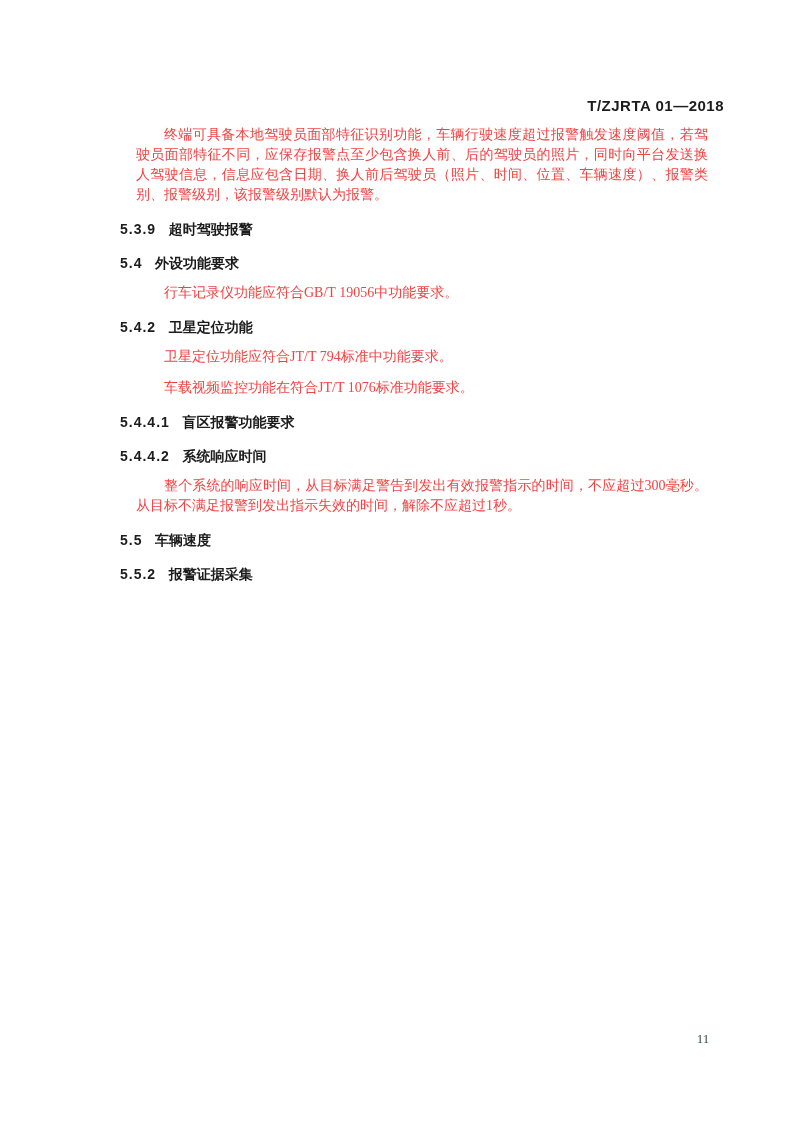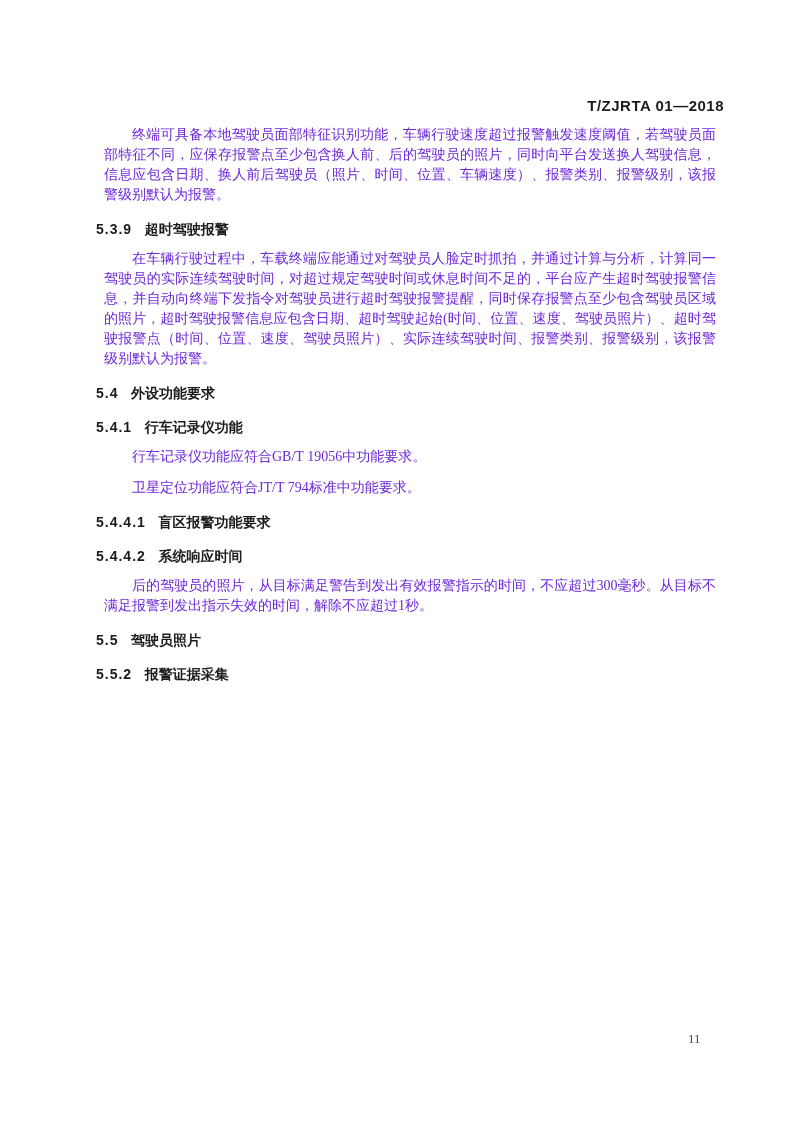--- a/index.html
+++ b/index.html
@@ -15,106 +15,107 @@
     font-family: "Liberation Serif", "DejaVu Serif", serif;
     color: #2b2b2b;
   }
   .page {
     position: absolute;
     top: 0; left: 0;
     width: 794px;
     height: 1123px;
     background: #ffffff;
     box-sizing: border-box;
-    padding: 96px 70px 0 96px;
+    padding: 96px 70px 0 120px;
   }
   .running-head {
     text-align: right;
     font-family: "Liberation Sans", "DejaVu Sans", sans-serif;
     font-weight: bold;
     font-size: 15px;
     line-height: 20px;
     color: #1c1c1c;
     letter-spacing: 0.5px;
   }
   p.body-para {
     font-size: 14px;
     line-height: 20px;
     text-align: justify;
     text-indent: 2em;
-    margin: 9px 8px 11px;
-    color: #6d28d9;
+    margin: 9px 16px 11px;
+    color: #ef4444;
   }
   .heading {
     font-family: "Liberation Sans", "DejaVu Sans", sans-serif;
     font-weight: bold;
     font-size: 14px;
     line-height: 20px;
     color: #1c1c1c;
     margin: 14px 0 10px;
   }
   .heading .num {
     letter-spacing: 1px;
     margin-right: 0.9em;
   }
   .page-number {
     position: absolute;
     top: 1031px;
     left: 688px;
     width: 30px;
+    text-align: center;
     font-size: 13px;
     line-height: 16px;
     color: #3d4a56;
     font-family: "Liberation Serif", "DejaVu Serif", serif;
   }
 </style>
 </head>
 <body>
 
 <div class="page">
 
   <div class="running-head">T/ZJRTA 01—2018</div>
 
   <p class="body-para">终端可具备本地驾驶员面部特征识别功能，车辆行驶速度超过报警触发速度阈值，若驾驶员面部特征不同，应保存报警点至少包含换人前、后的驾驶员的照片，同时向平台发送换人驾驶信息，信息应包含日期、换人前后驾驶员（照片、时间、位置、车辆速度）、报警类别、报警级别，该报警级别默认为报警。</p>
 
   <div class="heading">
     <span class="num">5.3.9</span><span>超时驾驶报警</span>
   </div>
 
-  <p class="body-para">在车辆行驶过程中，车载终端应能通过对驾驶员人脸定时抓拍，并通过计算与分析，计算同一驾驶员的实际连续驾驶时间，对超过规定驾驶时间或休息时间不足的，平台应产生超时驾驶报警信息，并自动向终端下发指令对驾驶员进行超时驾驶报警提醒，同时保存报警点至少包含驾驶员区域的照片，超时驾驶报警信息应包含日期、超时驾驶起始(时间、位置、速度、驾驶员照片）、超时驾驶报警点（时间、位置、速度、驾驶员照片）、实际连续驾驶时间、报警类别、报警级别，该报警级别默认为报警。</p>
 
   <div class="heading">
     <span class="num">5.4</span><span>外设功能要求</span>
   </div>
 
-  <div class="heading">
-    <span class="num">5.4.1</span><span>行车记录仪功能</span>
-  </div>
 
   <p class="body-para">行车记录仪功能应符合GB/T 19056中功能要求。</p>
 
+  <div class="heading">
+    <span class="num">5.4.2</span><span>卫星定位功能</span>
+  </div>
 
   <p class="body-para">卫星定位功能应符合JT/T 794标准中功能要求。</p>
 
 
+  <p class="body-para">车载视频监控功能在符合JT/T 1076标准功能要求。</p>
 
 
   <div class="heading">
     <span class="num">5.4.4.1</span><span>盲区报警功能要求</span>
   </div>
 
 
   <div class="heading">
     <span class="num">5.4.4.2</span><span>系统响应时间</span>
   </div>
 
-  <p class="body-para">后的驾驶员的照片，从目标满足警告到发出有效报警指示的时间，不应超过300毫秒。从目标不满足报警到发出指示失效的时间，解除不应超过1秒。</p>
+  <p class="body-para">整个系统的响应时间，从目标满足警告到发出有效报警指示的时间，不应超过300毫秒。从目标不满足报警到发出指示失效的时间，解除不应超过1秒。</p>
 
   <div class="heading">
-    <span class="num">5.5</span><span>驾驶员照片</span>
+    <span class="num">5.5</span><span>车辆速度</span>
   </div>
 
 
 
   <div class="heading">
     <span class="num">5.5.2</span><span>报警证据采集</span>
   </div>
 
 </div>
 

